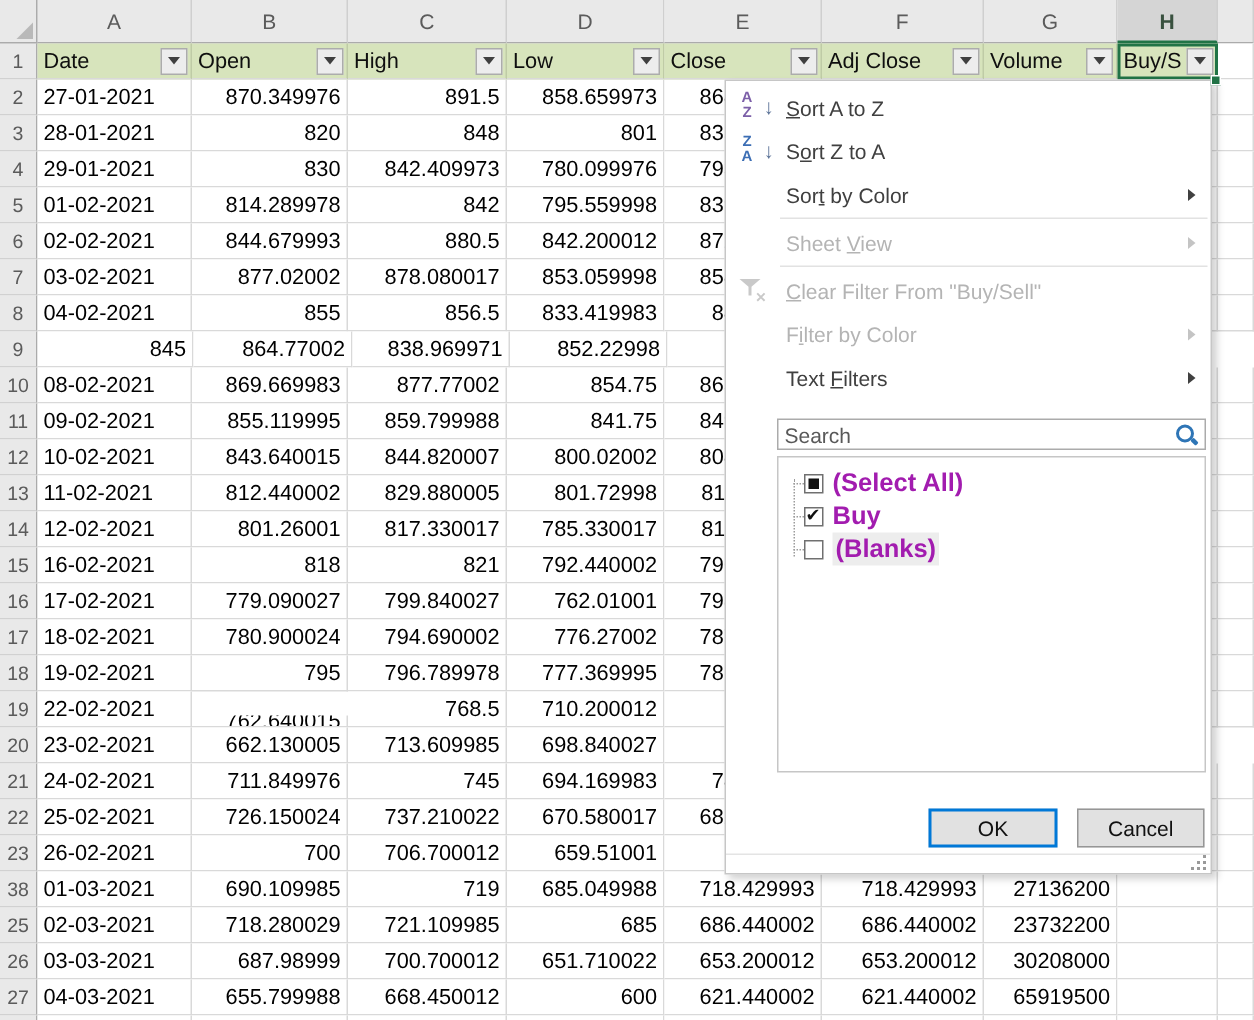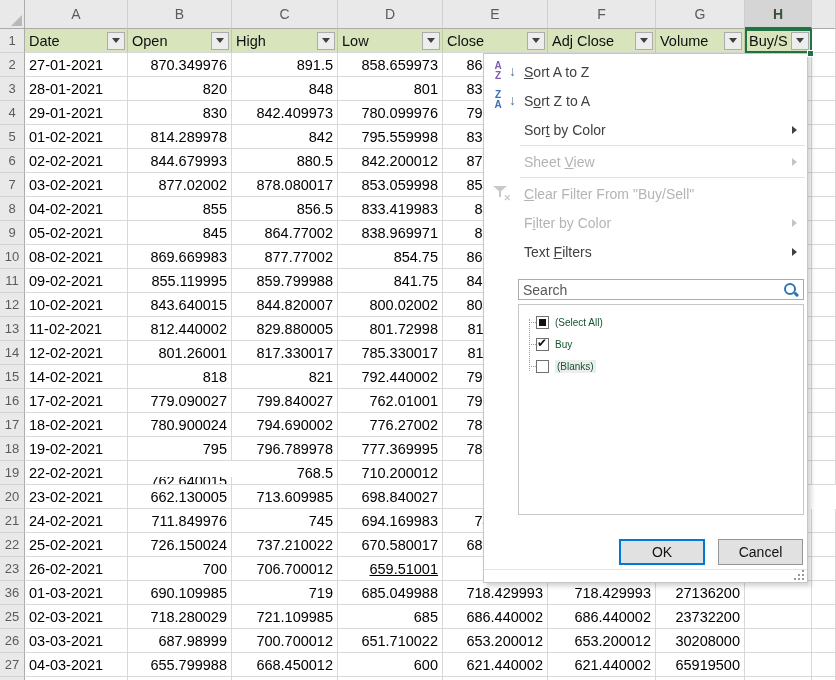--- a/index.html
+++ b/index.html
@@ -73,21 +73,21 @@
   
   #cblist{position:absolute;left:34px;top:250px;width:286px;height:211px;border:1px solid #C6C6C6;
           box-sizing:border-box;background:#fff;}
   .tree-v{position:absolute;left:10px;top:14px;width:0;height:52px;border-left:1px dotted #9C9C9C;}
   .cbrow{position:absolute;left:0;height:22px;display:flex;align-items:center;}
   .cbrow .stub{width:7px;height:0;border-top:1px dotted #9C9C9C;margin-left:10px;}
   .cbx{width:13px;height:13px;border:1px solid #707070;background:#fff;box-sizing:border-box;
           position:relative;margin-right:6px;flex:none;}
   .cbx.ind::after{content:"";position:absolute;left:2px;top:2px;width:7px;height:7px;background:#111;}
   .cbx.chk::after{content:"✔";position:absolute;left:0px;top:-3px;font-size:12px;color:#111;}
-  .cblabel{font-size:10px;color:#14532d;white-space:nowrap;}
+  .cblabel{font-size:17px;color:#a21caf;white-space:nowrap;font-weight:bold;}
   .cblabel.hl{background:#EDEDED;padding:1px 2px;}
   
   .dbtn{position:absolute;top:485px;height:26px;box-sizing:border-box;background:#E1E1E1;
           font-size:14px;color:#111;display:flex;align-items:center;justify-content:center;}
   #okbtn{left:135px;width:86px;border:2px solid #0078D7;}
   #cancelbtn{left:234px;width:85px;border:1px solid #969696;}
   
   .rstrip{position:absolute;left:0;bottom:0;width:100%;height:13px;border-top:1px solid #E4E4E4;box-sizing:border-box;}
   .grip{position:absolute;right:3px;bottom:2px;width:10px;height:10px;}
   .grip i{position:absolute;width:2px;height:2px;background:#9A9A9A;}
@@ -228,21 +228,20 @@
         <div class="cell num" style="width: 106px;">856.5</div>
         <div class="cell num" style="width: 105px;">833.419983</div>
         <div class="cell num" style="width: 105px;">849.98999</div>
         <div class="cell num" style="width: 108px;"></div>
         <div class="cell num" style="width: 89px;"></div>
         <div class="cell num" style="width: 67px;"></div>
         <div class="cell" style="width: 24px;"></div>
       </div>
       <div class="row">
         <div class="rowhead">9</div>
-        <div class="cell txt" style="width: 103px;">05-02-2021</div>
         <div class="cell num" style="width: 104px;">845</div>
         <div class="cell num" style="width: 106px;">864.77002</div>
         <div class="cell num" style="width: 105px;">838.969971</div>
         <div class="cell num" style="width: 105px;">852.22998</div>
         <div class="cell num" style="width: 108px;"></div>
         <div class="cell num" style="width: 89px;"></div>
         <div class="cell num" style="width: 67px;"></div>
         <div class="cell" style="width: 24px;"></div>
       </div>
       <div class="row">
@@ -300,21 +299,21 @@
         <div class="cell num" style="width: 106px;">817.330017</div>
         <div class="cell num" style="width: 105px;">785.330017</div>
         <div class="cell num" style="width: 105px;">816.119995</div>
         <div class="cell num" style="width: 108px;"></div>
         <div class="cell num" style="width: 89px;"></div>
         <div class="cell num" style="width: 67px;"></div>
         <div class="cell" style="width: 24px;"></div>
       </div>
       <div class="row">
         <div class="rowhead">15</div>
-        <div class="cell txt" style="width: 103px;">14-02-2021</div>
+        <div class="cell txt" style="width: 103px;">16-02-2021</div>
         <div class="cell num" style="width: 104px;">818</div>
         <div class="cell num" style="width: 106px;">821</div>
         <div class="cell num" style="width: 105px;">792.440002</div>
         <div class="cell num" style="width: 105px;">796.219971</div>
         <div class="cell num" style="width: 108px;"></div>
         <div class="cell num" style="width: 89px;"></div>
         <div class="cell num" style="width: 67px;"></div>
         <div class="cell" style="width: 24px;"></div>
       </div>
       <div class="row">
@@ -398,29 +397,29 @@
         <div class="cell num" style="width: 108px;"></div>
         <div class="cell num" style="width: 89px;"></div>
         <div class="cell num" style="width: 67px;"></div>
         <div class="cell" style="width: 24px;"></div>
       </div>
       <div class="row">
         <div class="rowhead">23</div>
         <div class="cell txt" style="width: 103px;">26-02-2021</div>
         <div class="cell num" style="width: 104px;">700</div>
         <div class="cell num" style="width: 106px;">706.700012</div>
-        <div class="cell num" style="width: 105px; text-decoration: underline;">659.51001</div>
+        <div class="cell num" style="width: 105px;">659.51001</div>
         <div class="cell num" style="width: 105px;">675.5</div>
         <div class="cell num" style="width: 108px;"></div>
         <div class="cell num" style="width: 89px;"></div>
         <div class="cell num" style="width: 67px;"></div>
         <div class="cell" style="width: 24px;"></div>
       </div>
       <div class="row">
-        <div class="rowhead">36</div>
+        <div class="rowhead">38</div>
         <div class="cell txt" style="width: 103px;">01-03-2021</div>
         <div class="cell num" style="width: 104px;">690.109985</div>
         <div class="cell num" style="width: 106px;">719</div>
         <div class="cell num" style="width: 105px;">685.049988</div>
         <div class="cell num" style="width: 105px;">718.429993</div>
         <div class="cell num" style="width: 108px;">718.429993</div>
         <div class="cell num" style="width: 89px;">27136200</div>
         <div class="cell num" style="width: 67px;"></div>
         <div class="cell" style="width: 24px;"></div>
       </div>

